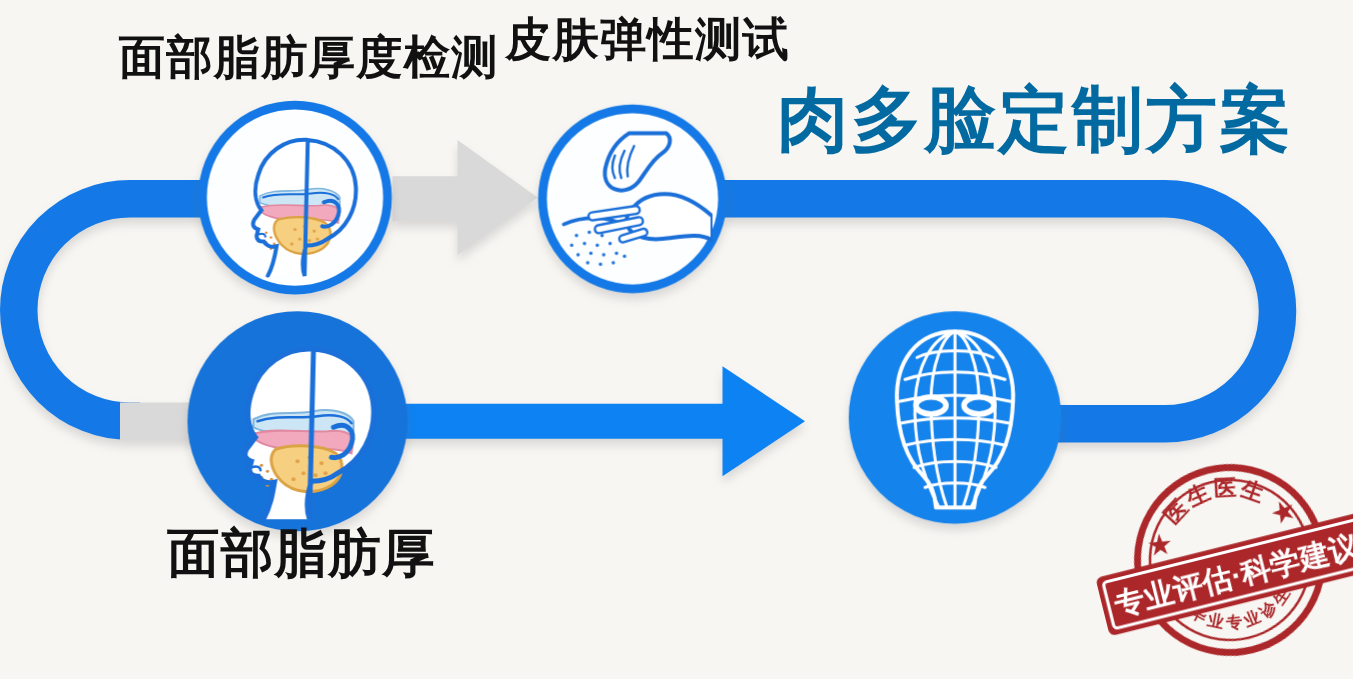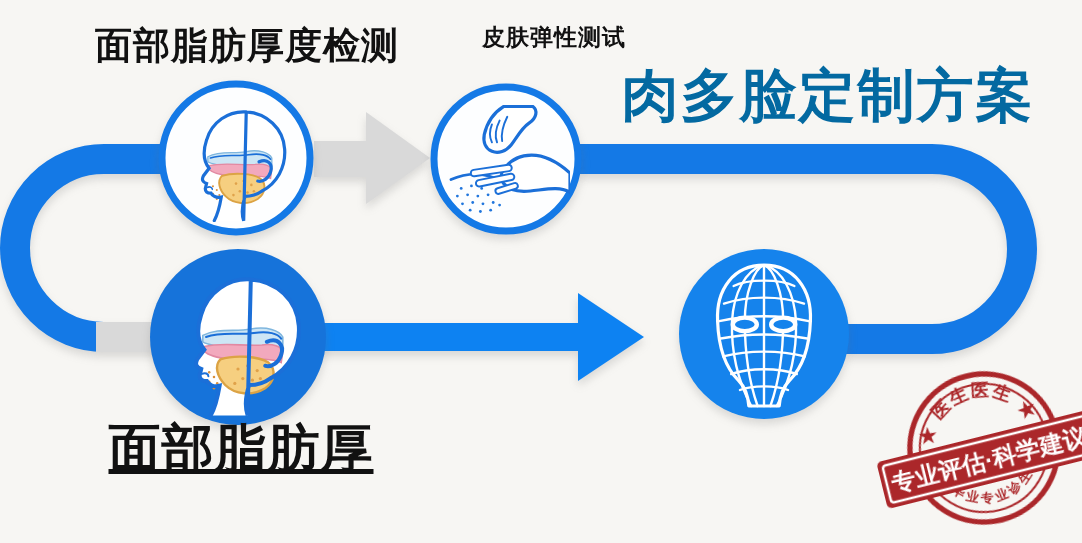--- a/index.html
+++ b/index.html
@@ -10,27 +10,27 @@
   }
   .stage{position:absolute;inset:0;width:1082px;height:543px;}
   svg.canvas{position:absolute;left:0;top:0;}
   .shadowed{filter:drop-shadow(0 5px 4px rgba(110,110,110,.22));}
   .label{
     position:absolute;transform:translateX(-50%);
     color:var(--text-dark,#111);font-weight:700;text-align:center;
     line-height:1.05;white-space:nowrap;letter-spacing:1px;
   }
   .label-step1{left:247px;top:27px;font-size:37px;}
-  .label-step2{left:518px;top:25px;font-size:23px;margin-left:36px;}
+  .label-step2{left:518px;top:13px;font-size:37px;}
   .page-title{
     position:absolute;left:828px;top:58px;transform:translateX(-50%);
     font-size:57px;font-weight:900;color:#0369a1;letter-spacing:2px;
     white-space:nowrap;text-align:center;
   }
-  .label-step3{left:241px;top:421px;font-size:52px;text-decoration:underline;}
+  .label-step3{left:241px;top:421px;font-size:42px;}
   .label-step4{left:766px;top:421px;font-size:41px;}
   .flow-blue{stroke:var(--path-blue,#1479e6);stroke-width:30;fill:none;}
   .fill-blue{fill:var(--arrow-blue,#0d82f2);}
   .fill-gray{fill:var(--connector-gray,#d9d9d9);}
   .ring-circle{fill:#fdfeff;stroke:var(--path-blue,#1479e6);stroke-width:7;}
   .solid-circle{fill:var(--circle-fill-blue,#1673da);}
   .solid-circle.bright{fill:var(--circle-fill-blue-bright,#1583ec);}
   .blue-line{stroke:#1b6fd8;fill:none;stroke-linecap:round;stroke-linejoin:round;}
   .white-line{stroke:#ffffff;fill:none;stroke-linecap:round;stroke-linejoin:round;}
   text{font-family:"Liberation Sans",sans-serif;}

